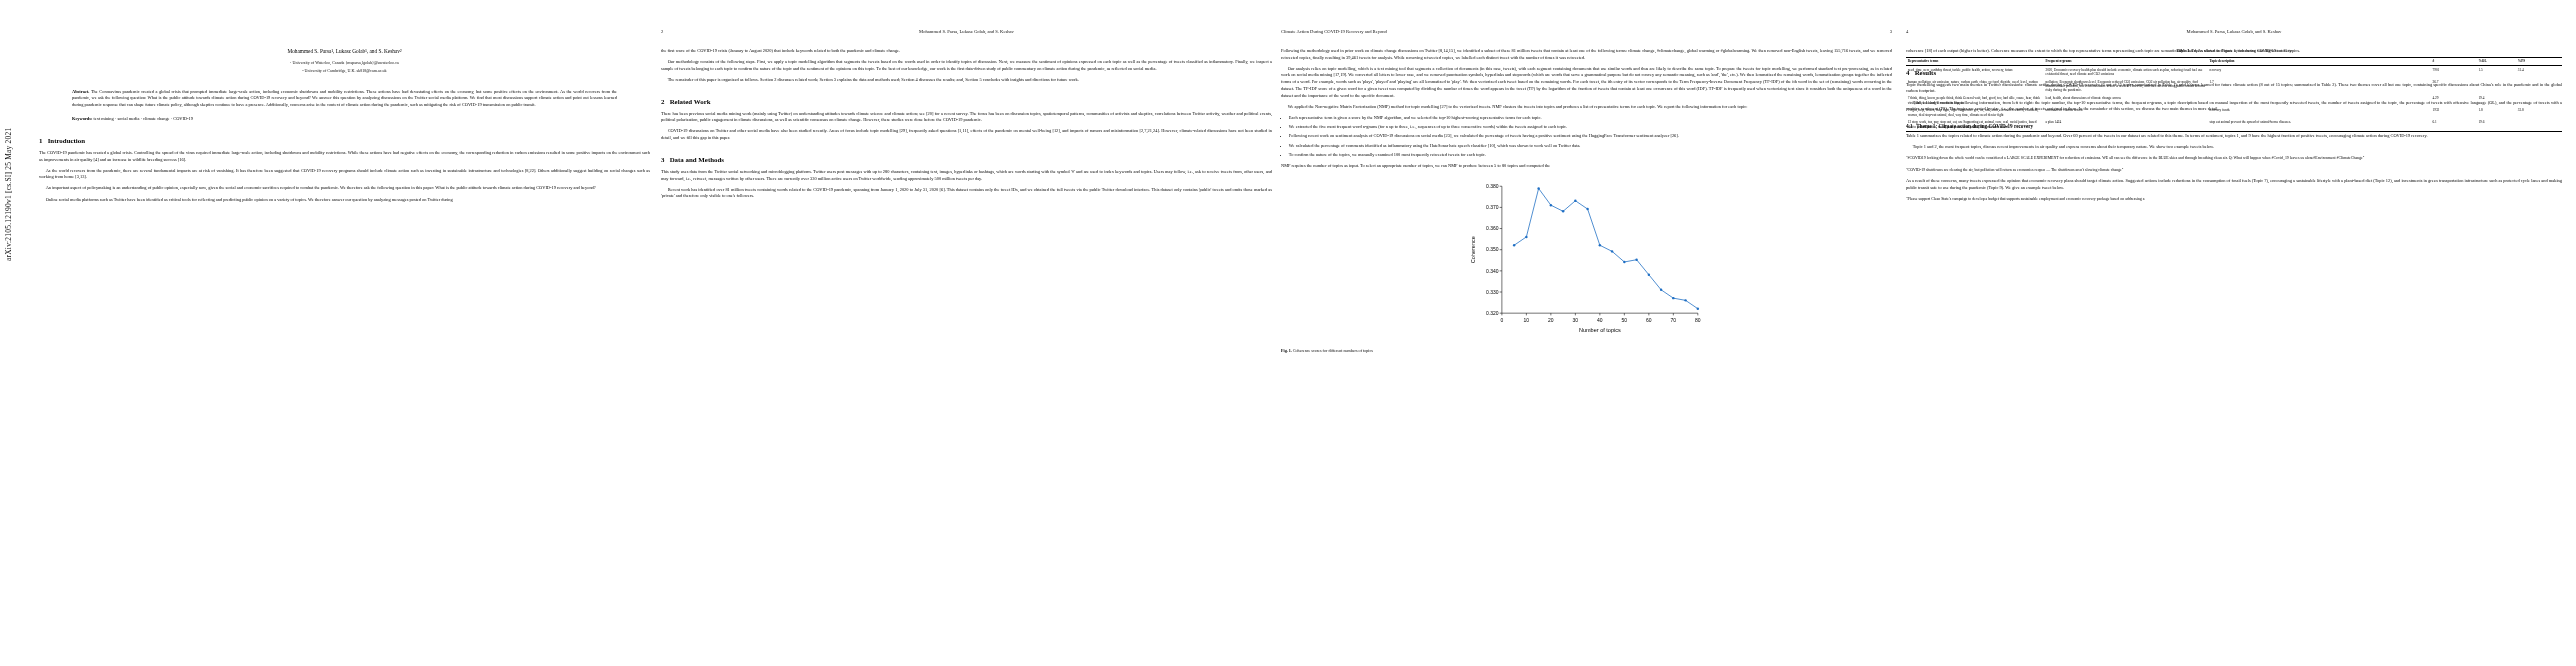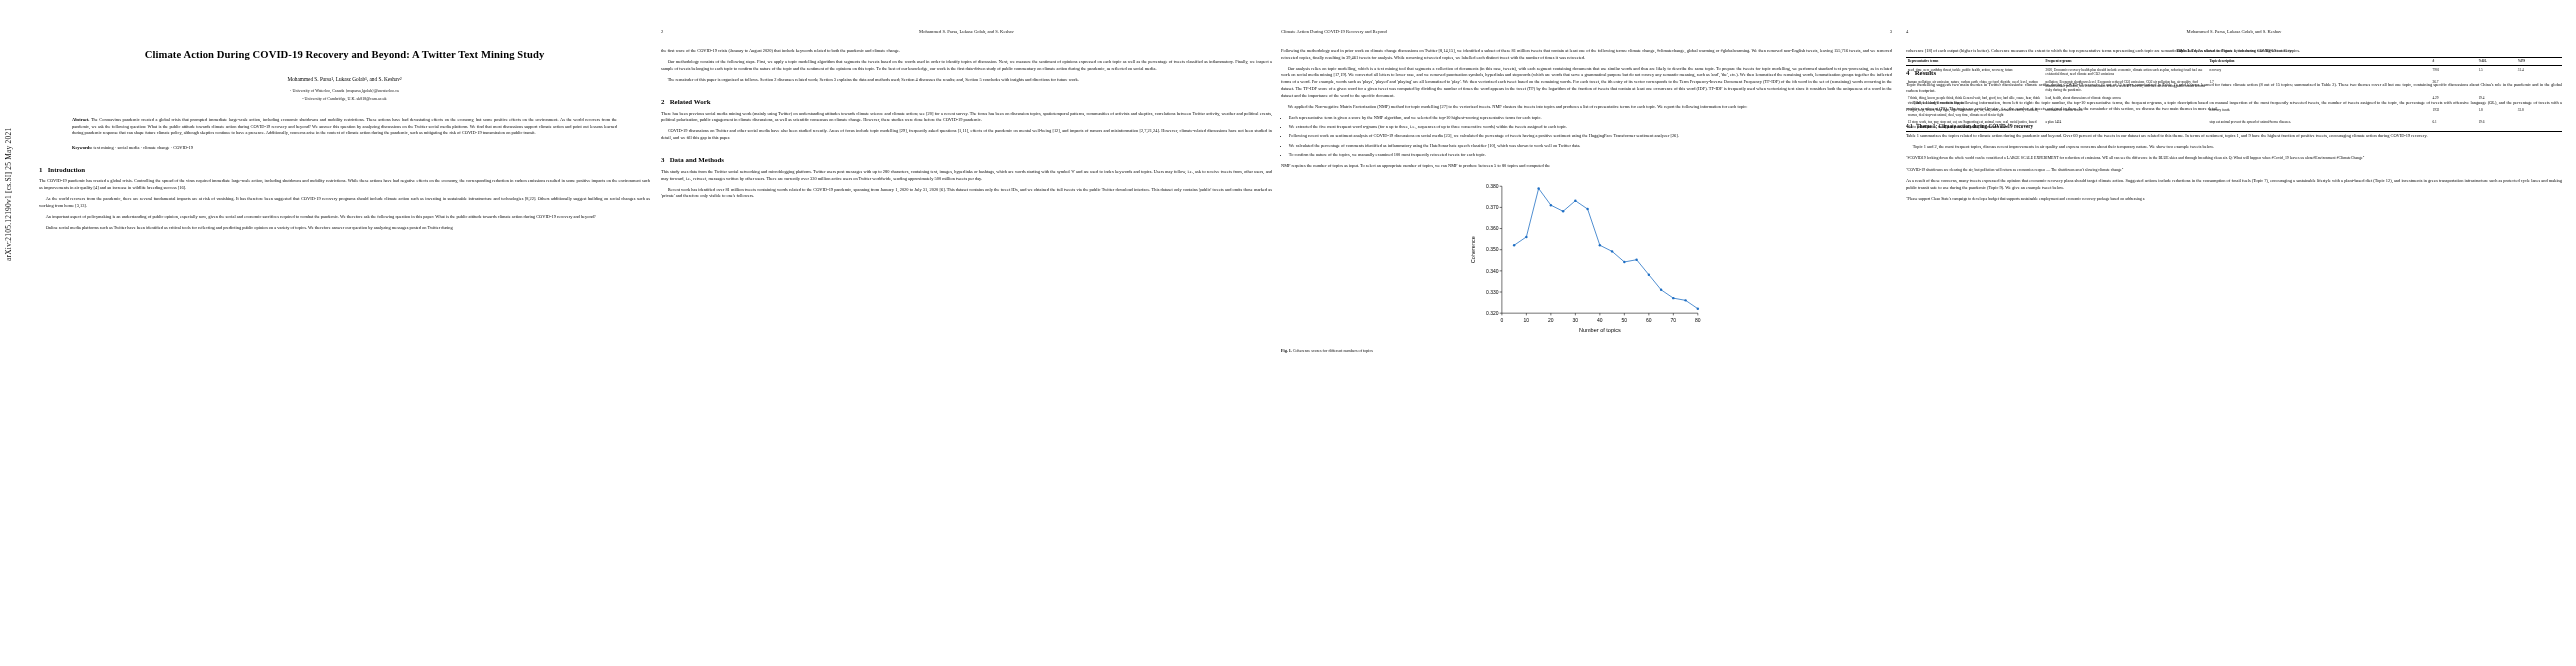--- a/index.html
+++ b/index.html
@@ -66,21 +66,20 @@
 </style>
 </head>
 <body>
 
 <div class="sheet">
 
   <div class="arxiv-stamp">arXiv:2105.12190v1  [cs.SI]  25 May 2021</div>
 
   <div class="page p1">
     <div class="body">
-      <h1 class="title">Climate Action During COVID-19 Recovery and Beyond: A Twitter Text Mining Study</h1>
       <div class="authors">Mohammed S. Parsa¹, Lukasz Golab¹, and S. Keshav²</div>
       <div class="affil">¹ University of Waterloo, Canada {msparsa,lgolab}@uwaterloo.ca</div>
       <div class="affil">² University of Cambridge, U.K. sk818@cam.ac.uk</div>
 
       <div class="abstract">
         <span class="lead">Abstract.</span>
         <span>The Coronavirus pandemic created a global crisis that prompted immediate large-scale action, including economic shutdowns and mobility restrictions. These actions have had devastating effects on the economy, but some positive effects on the environment. As the world recovers from the pandemic, we ask the following question: What is the public attitude towards climate action during COVID-19 recovery and beyond? We answer this question by analyzing discussions on the Twitter social media platform. We find that most discussions support climate action and point out lessons learned during pandemic response that can shape future climate policy, although skeptics continue to have a presence. Additionally, concerns arise in the context of climate action during the pandemic, such as mitigating the risk of COVID-19 transmission on public transit.</span>
       </div>
       <div class="keywords">
         <b>Keywords:</b>

